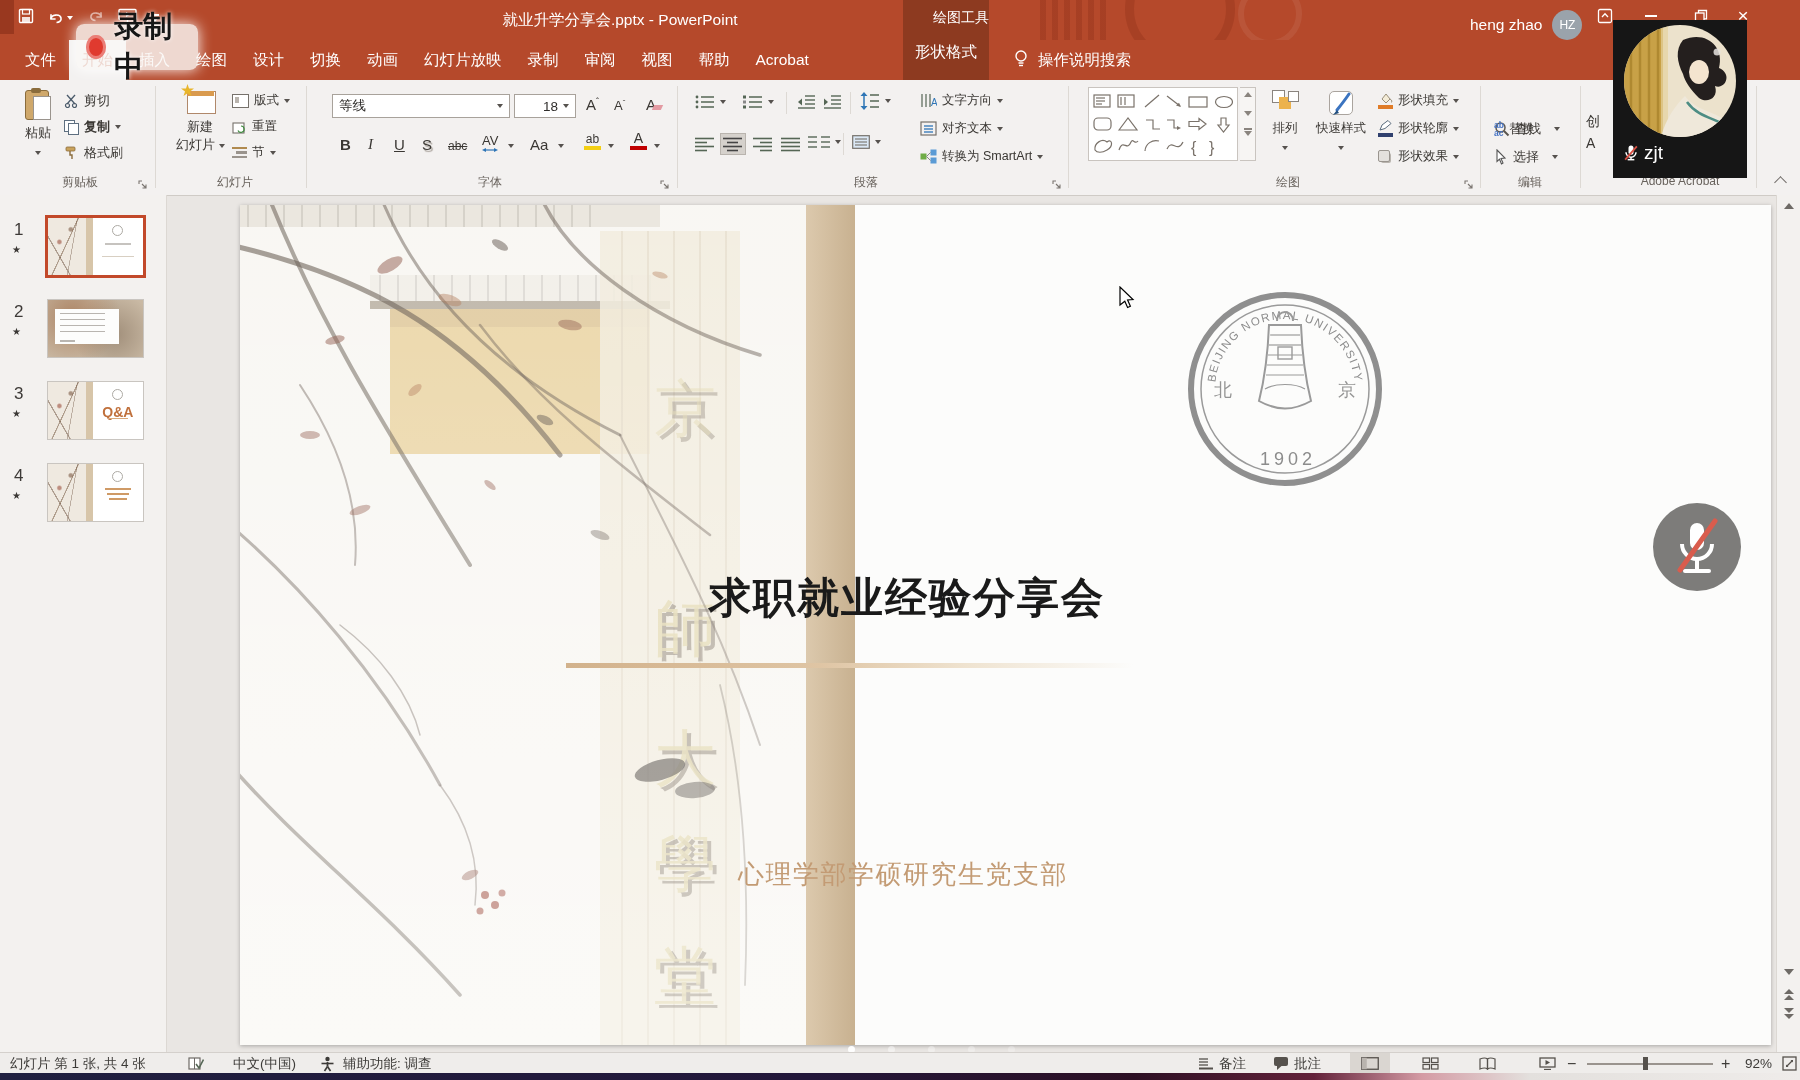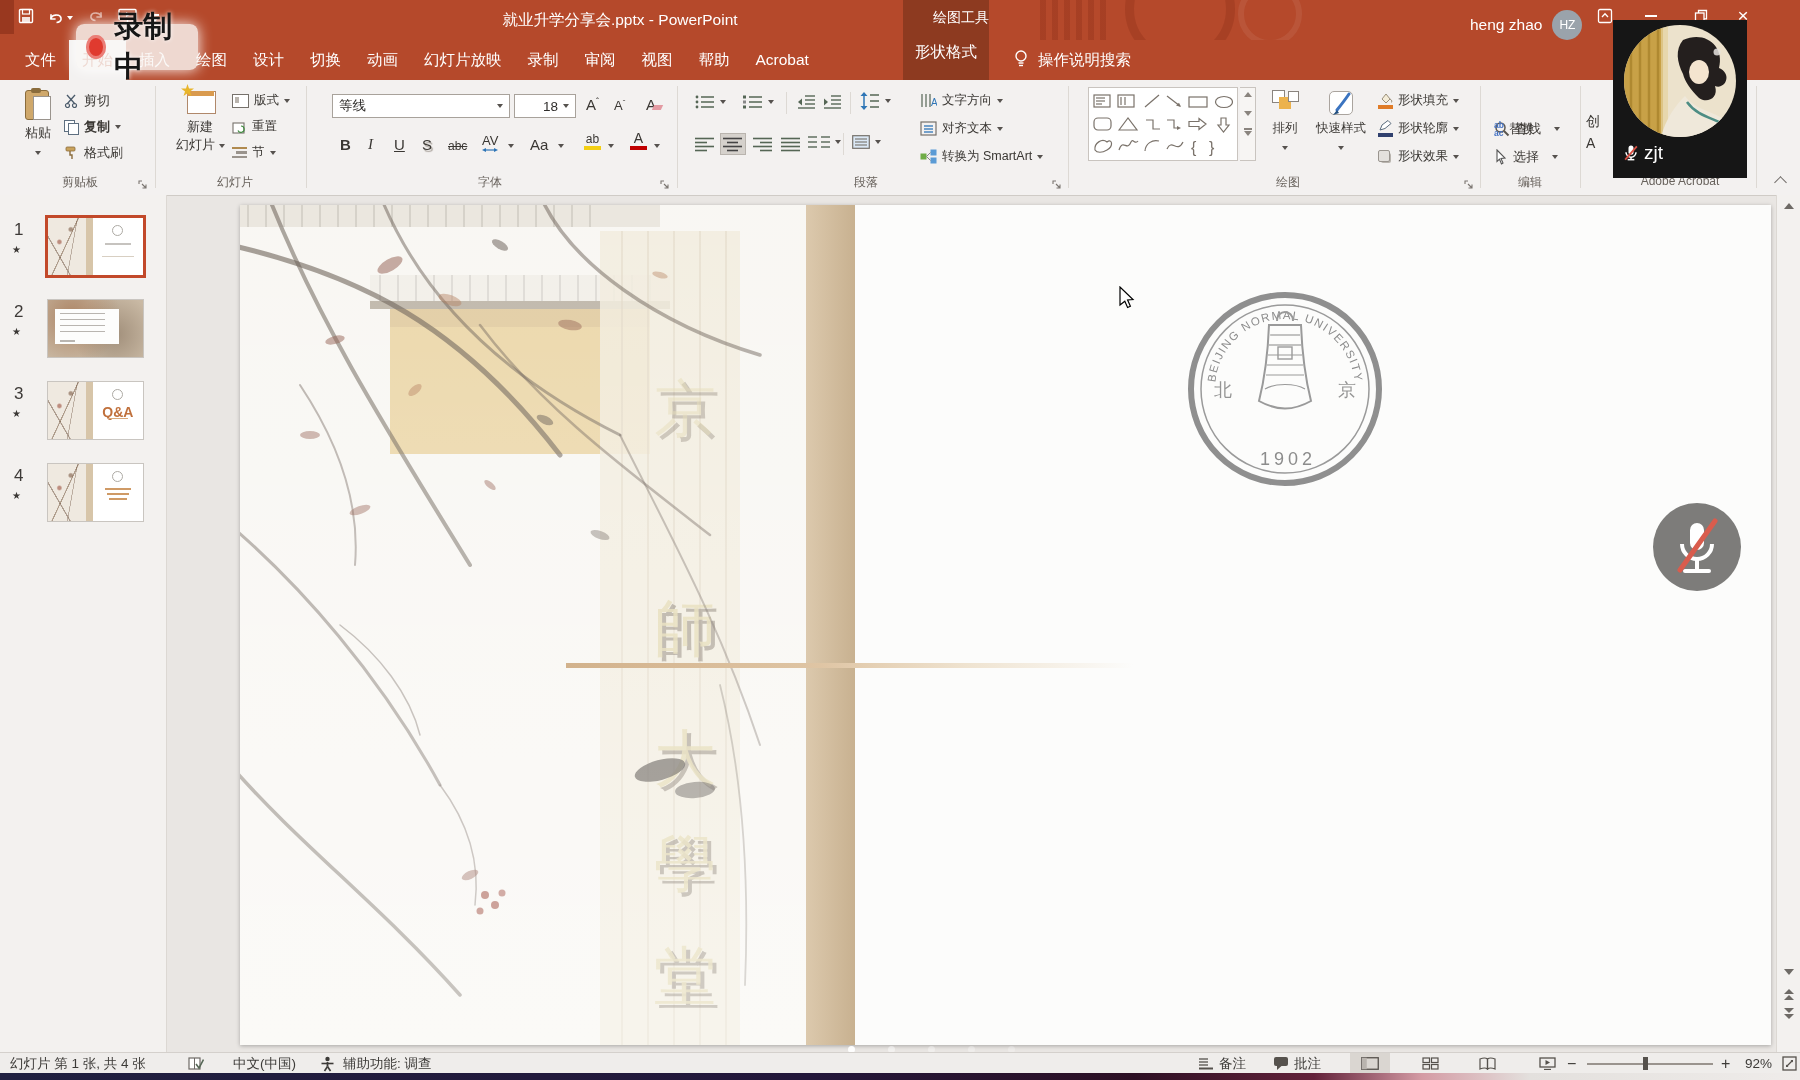--- a/index.html
+++ b/index.html
@@ -753,21 +753,23 @@
             <line x1="84" y1="56" x2="116" y2="56"></line>
             <line x1="83" y1="66" x2="117" y2="66"></line>
             <line x1="82" y1="76" x2="118" y2="76"></line>
             <line x1="81" y1="86" x2="119" y2="86"></line>
           </g>
         <rect x="93" y="58" width="14" height="12" stroke-width="1.4"></rect>
         <path d="M80,100 C90,94 110,94 120,100" stroke-width="1.2"></path>
       </g>
     </svg>
 
+    <div class="slidetitle">求职就业经验分享会</div>
     <div class="divider"></div>
+    <div class="subtitle">心理学部学硕研究生党支部</div>
   </div>
 
   <span class="dot" style="left:848px;opacity:.95;"></span>
   <span class="dot" style="left:888px;opacity:.45;"></span>
   <span class="dot" style="left:928px;opacity:.35;"></span>
   <span class="dot" style="left:968px;opacity:.3;"></span>
   <span class="dot" style="left:1008px;opacity:.25;"></span>
 
   <div class="ab scroll">
     <div class="tri-up" style="margin:8px auto 0;"></div>

